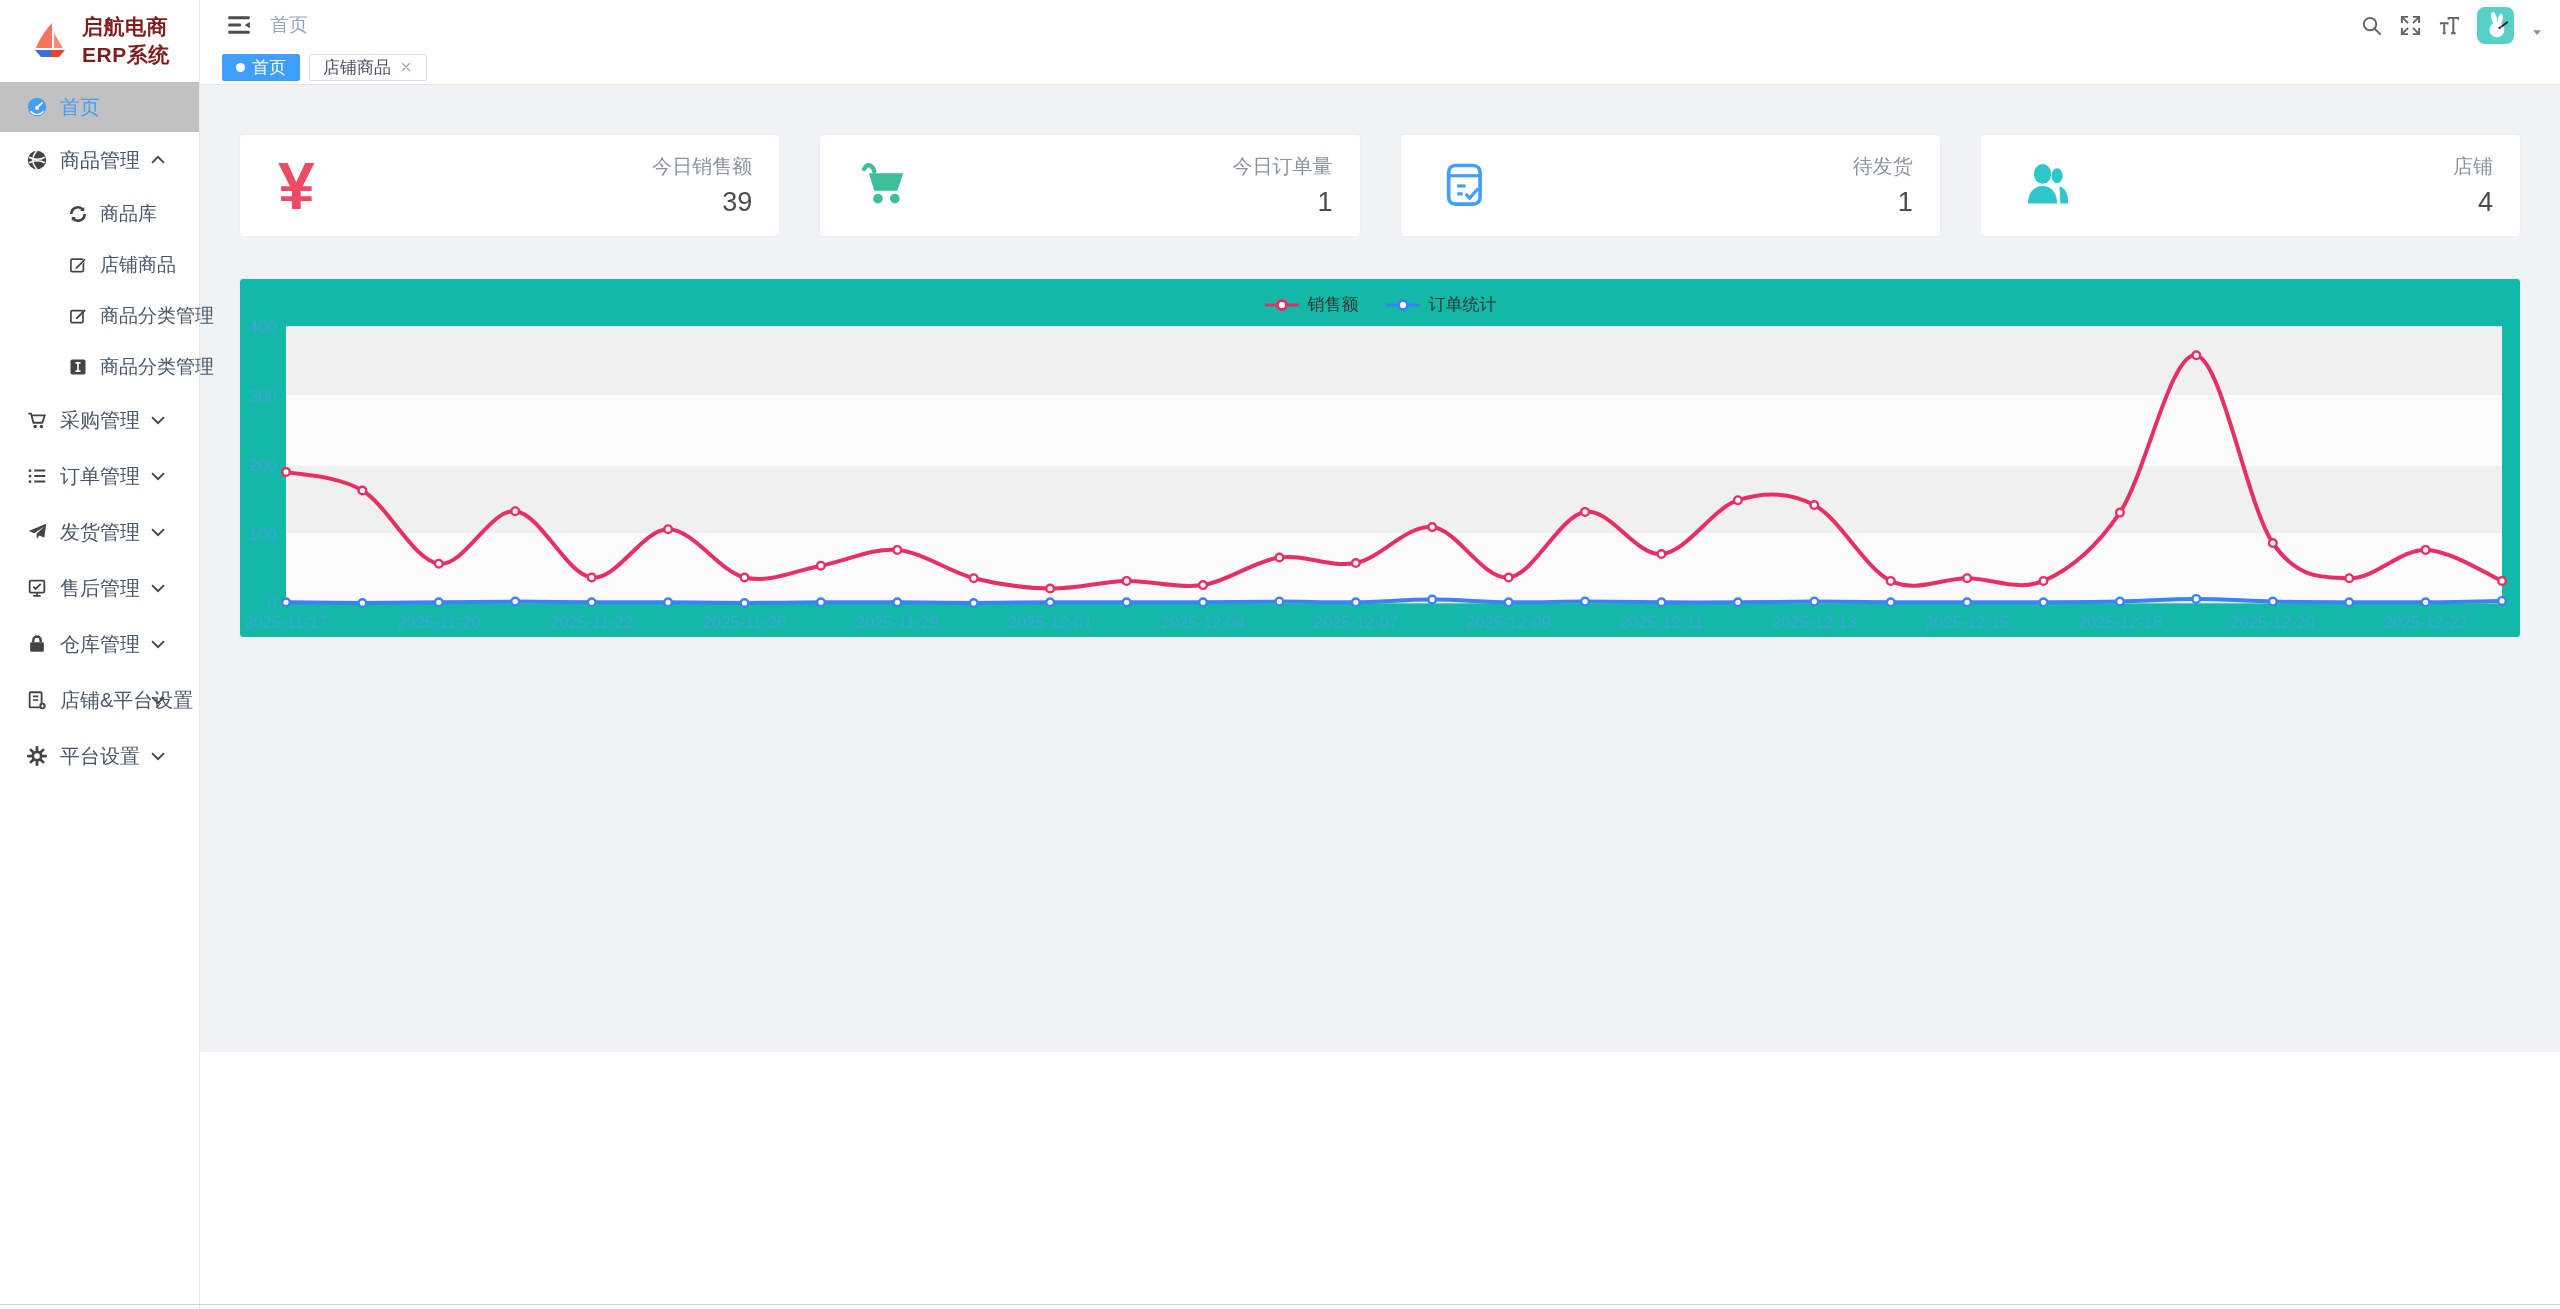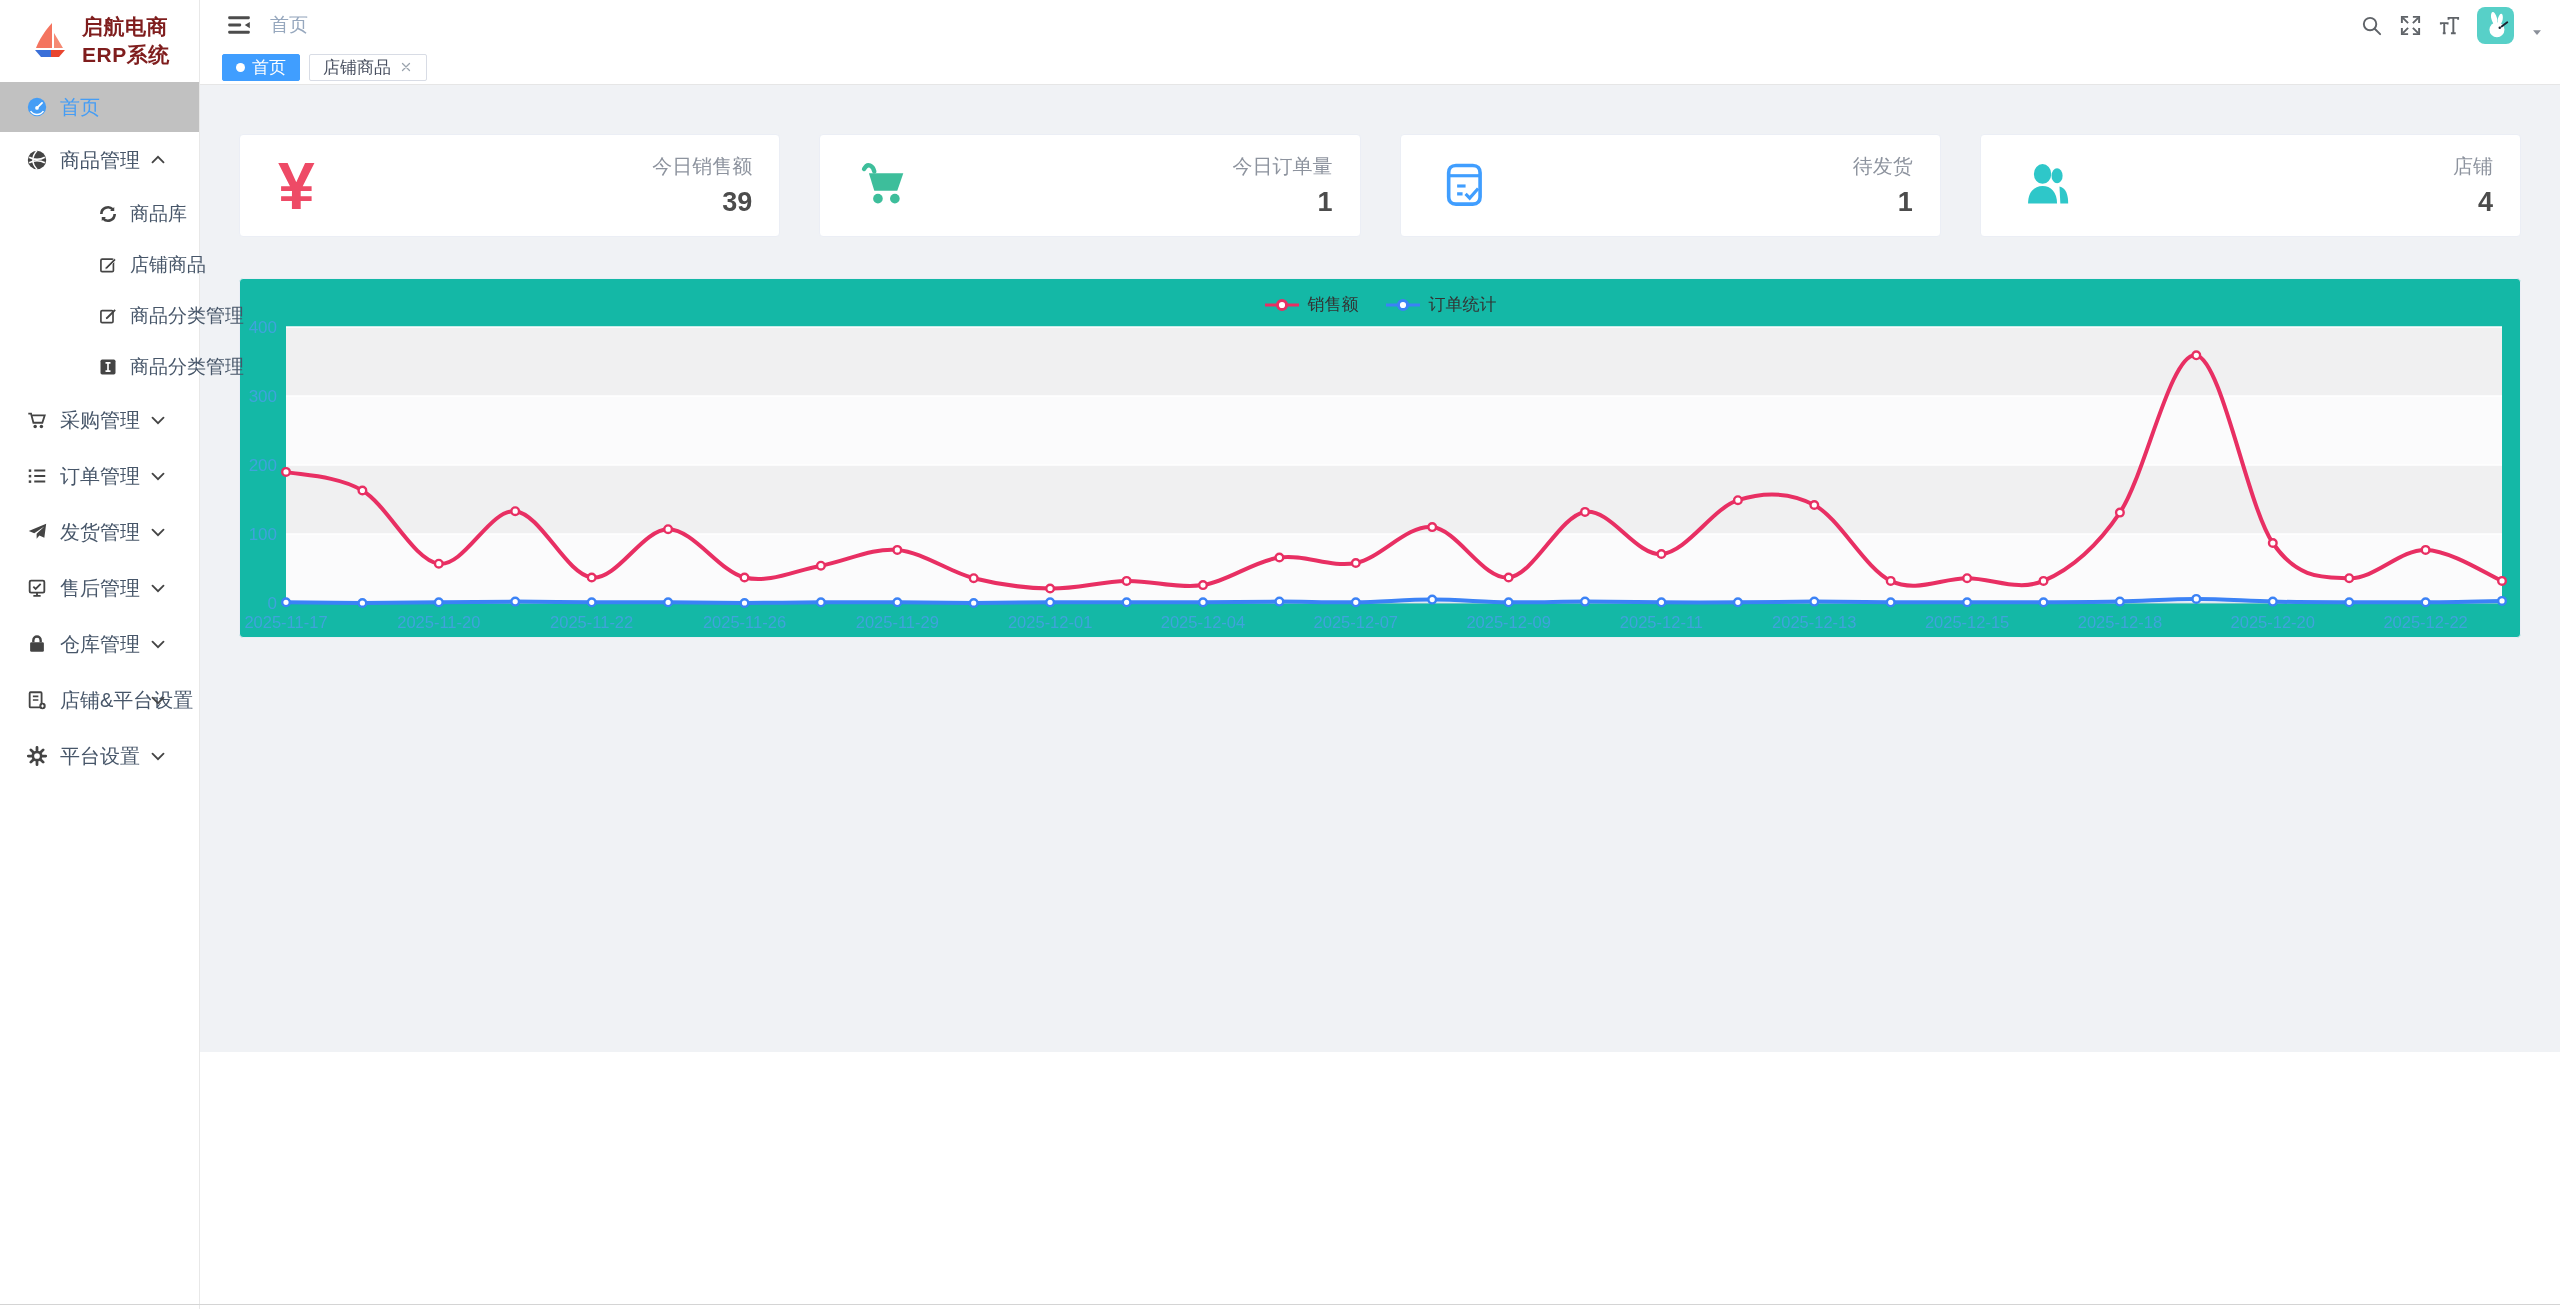--- a/index.html
+++ b/index.html
@@ -12,21 +12,21 @@
   .sidebar{position:absolute;left:0;top:0;width:200px;height:1309px;background:#fff;
     border-right:1px solid #e8e8e8;z-index:2}
   .logo{height:82px;display:flex;align-items:center;padding-left:30px}
   .logo .ic{width:40px;height:40px;margin-right:12px}
   .logo-title{font-size:21px;font-weight:bold;color:#7f1d1d;letter-spacing:.5px}
   .menu-item{position:relative;display:flex;align-items:center;height:56px;
     padding-left:26px;font-size:20px;color:#475669;cursor:pointer;white-space:nowrap}
   .menu-item .ic{width:22px;height:22px;margin-right:12px;color:#444}
   .menu-item.active{background:#c1c1c1;color:#459df5;height:50px}
   .menu-item.active .ic{color:#459df5}
-  .menu-item.sub{height:51px;padding-left:98px;font-size:19px}
+  .menu-item.sub{height:51px;padding-left:68px;font-size:19px}
   .menu-item.sub .ic{width:20px;height:20px}
   .chev{position:absolute;right:18px;width:16px;height:16px;color:#9aa3ad}
 
   
   .main{position:absolute;left:200px;top:0;right:0}
   .topbar{height:50px;background:#fff;display:flex;align-items:center;padding:0 20px;position:relative}
   .fold{width:26px;height:26px;color:#4c4c4c;margin-left:6px;cursor:pointer}
   .breadcrumb{margin-left:18px;font-size:19px;color:#97a8be;cursor:pointer}
   .top-right{position:absolute;right:16px;top:0;height:50px;display:flex;align-items:center;gap:16px}
   .tool-ic{width:23px;height:23px;color:#5f6368;cursor:pointer}
@@ -47,21 +47,21 @@
   
   .content{position:absolute;left:0;top:85px;right:0;height:967px;background:#f0f2f5;
     padding:49px 39px 0}
   .cards-row{display:flex;gap:39px}
   .stat-card{flex:1;height:103px;background:#fff;border:1px solid #ebeef5;border-radius:4px;
     display:flex;align-items:center;justify-content:space-between;padding:0 27px 0 38px}
   .stat-card .big-ic{width:58px;height:58px}
   .yen-char{font-size:66px;font-weight:bold;line-height:58px}
   .stat-info{text-align:right}
   .stat-label{font-size:20px;color:#8d939e}
-  .stat-value{font-size:27px;font-weight:bold;color:#4c4c4c;margin-top:7px}
+  .stat-value{font-size:27px;font-weight:normal;color:#4c4c4c;margin-top:7px}
 
   .panel{background:#14b8a6;border:1px solid #ebeef5;border-radius:4px;margin-top:41px}
   .chart-card{height:360px}
   .legend-row{display:flex;justify-content:center;align-items:center;gap:26px;padding-top:13px;height:38px}
   .legend-item{display:flex;align-items:center;gap:8px;font-size:17px;color:#333;cursor:pointer}
   .donut-card{height:322px;padding-top:12px}
   .donut-legend{display:flex;justify-content:center;align-items:center;gap:9px;margin-top:14px;
     font-size:17px;color:#333;cursor:pointer}
   .swatch{width:26px;height:15px;border-radius:4px;display:inline-block}
 

